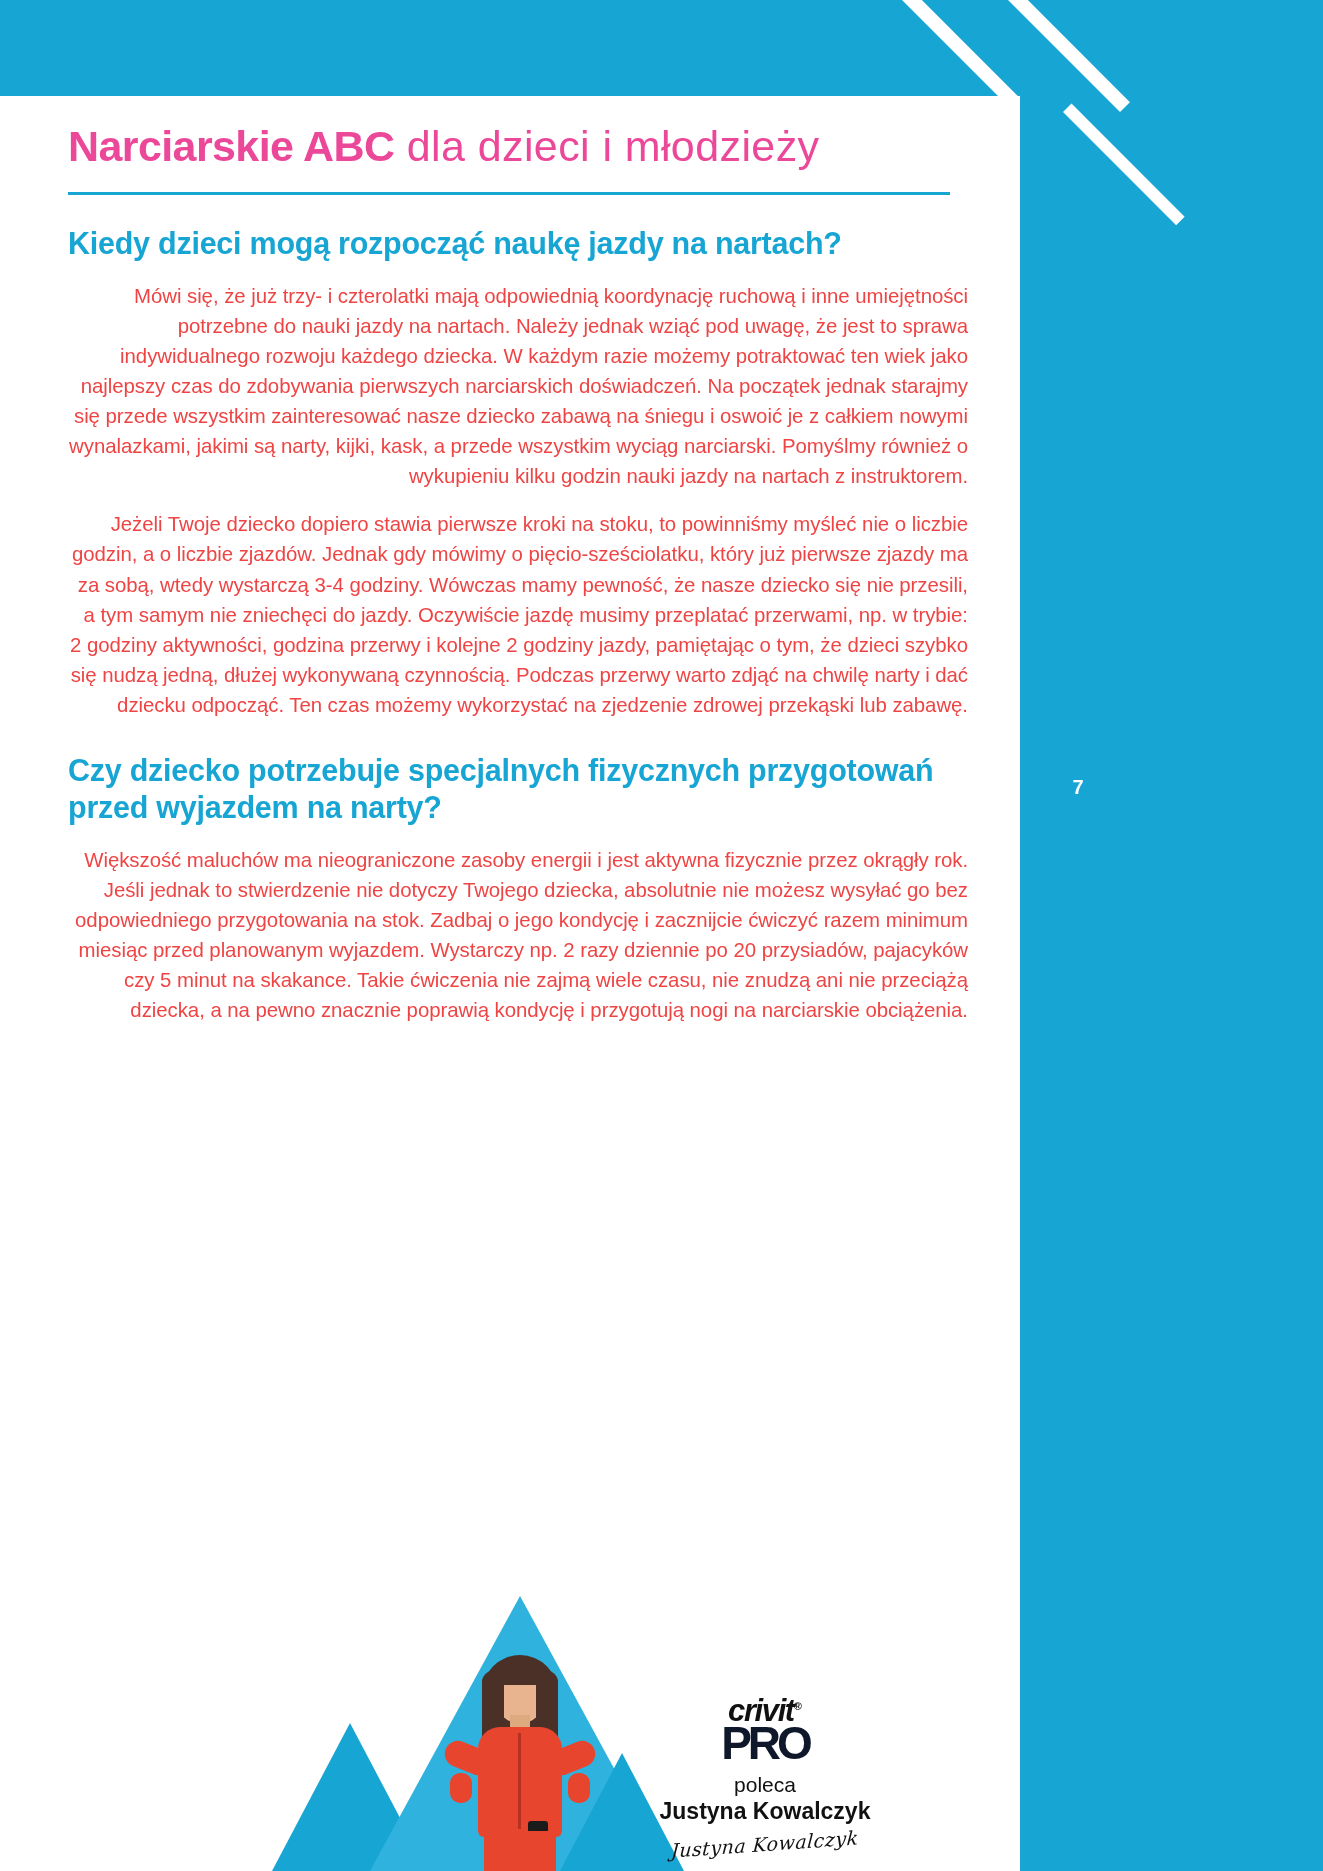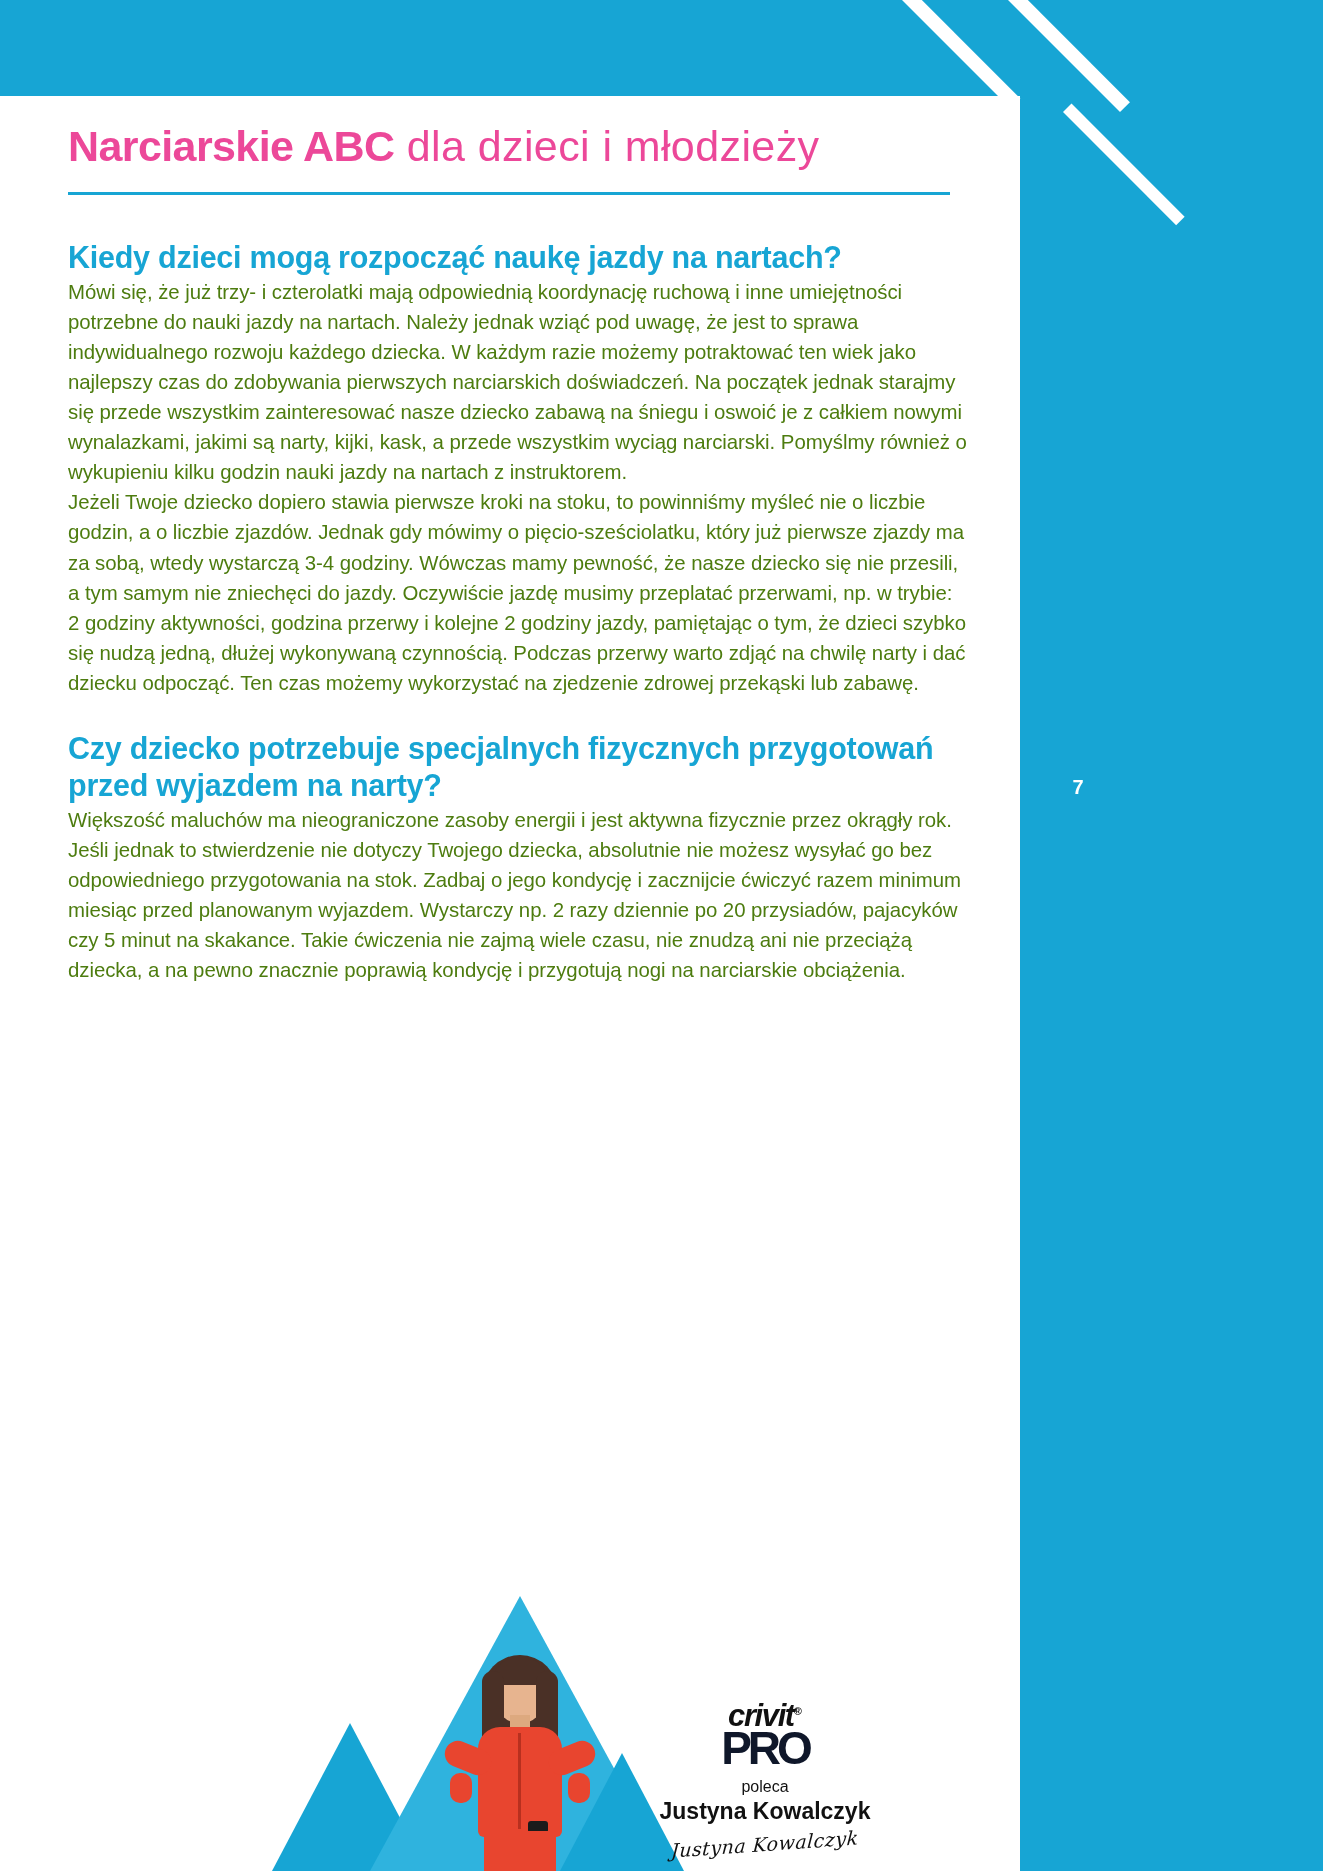--- a/index.html
+++ b/index.html
@@ -129,30 +129,31 @@
     color: #17a5d4;
     font-size: 30.5px;
     font-weight: bold;
     line-height: 1.23;
     letter-spacing: -0.25px;
     margin-top: 32px;
     max-width: 870px;
   }
 
   p.body-text {
-    color: #4d7c0f;
+    color: #ef4444;
     font-size: 20.4px;
     line-height: 1.475;
-    margin-top: 0;
+    margin-top: 18px;
     max-width: 916px;
     letter-spacing: -0.05px;
-  }
-
-  
-  .blk-1 h2 { margin-top: 44px; }
+    text-align: right;
+  }
+
+  
+  .blk-1 h2 { margin-top: 30px; }
   .blk-2 h2 { margin-top: 44px; }
   .blk-3 h2 { }
 
   
   .bottom-art {
     position: absolute;
     left: 0;
     bottom: 0;
     width: 1020px;
     height: 300px;
@@ -318,21 +319,21 @@
   }
   .brand-pro {
     font-size: 46px;
     font-weight: bold;
     color: #0f172a;
     letter-spacing: -4px;
     line-height: 0.86;
     margin-top: -2px;
   }
   .brand-poleca {
-    font-size: 16px;
+    font-size: 21px;
     color: #111111;
     margin-top: 10px;
     line-height: 1;
   }
   .brand-name {
     font-size: 23px;
     font-weight: bold;
     color: #111111;
     margin-top: 4px;
     line-height: 1.05;

